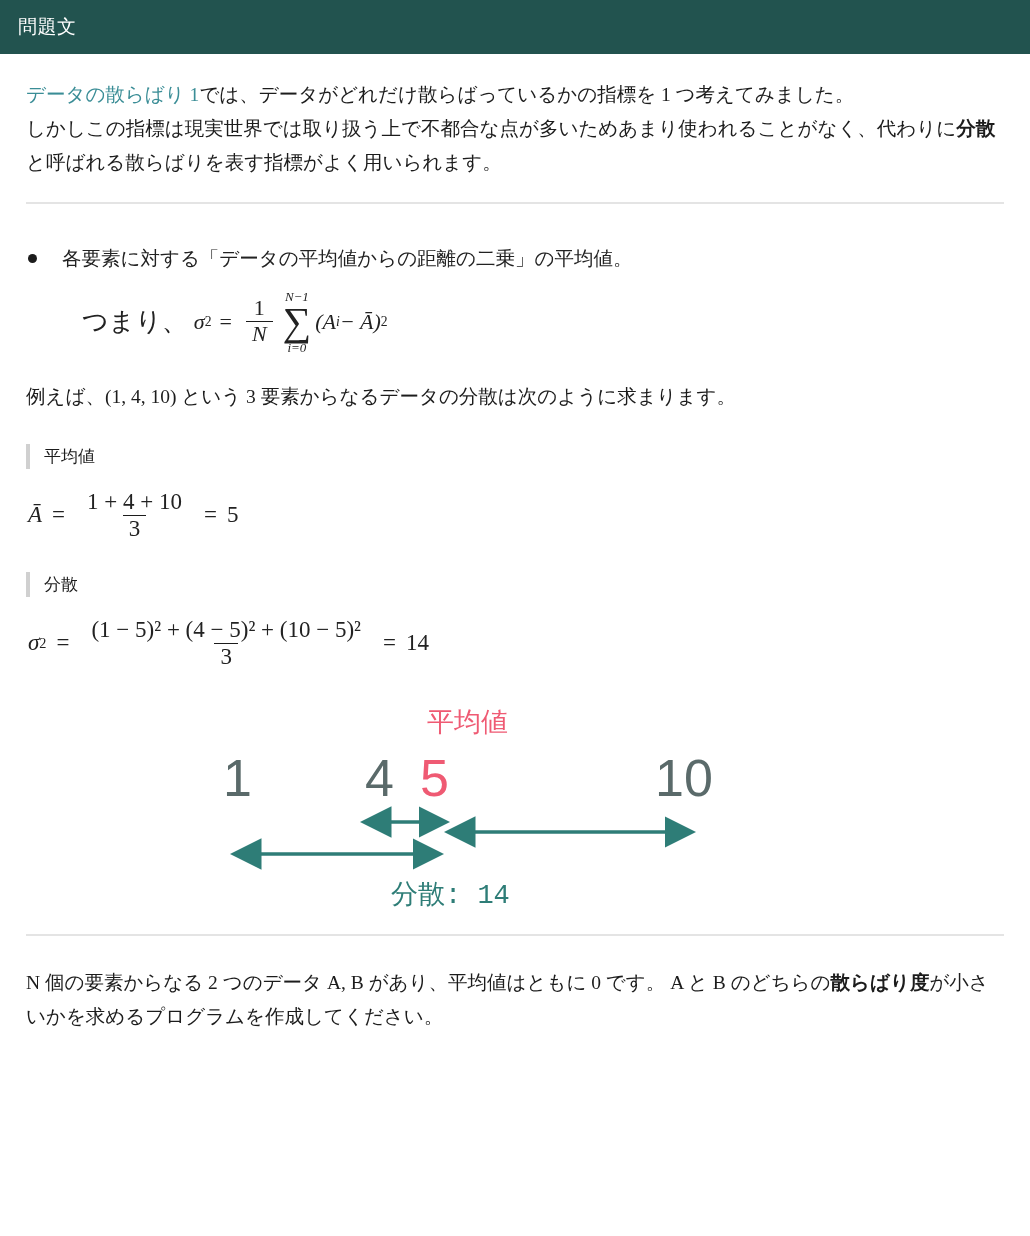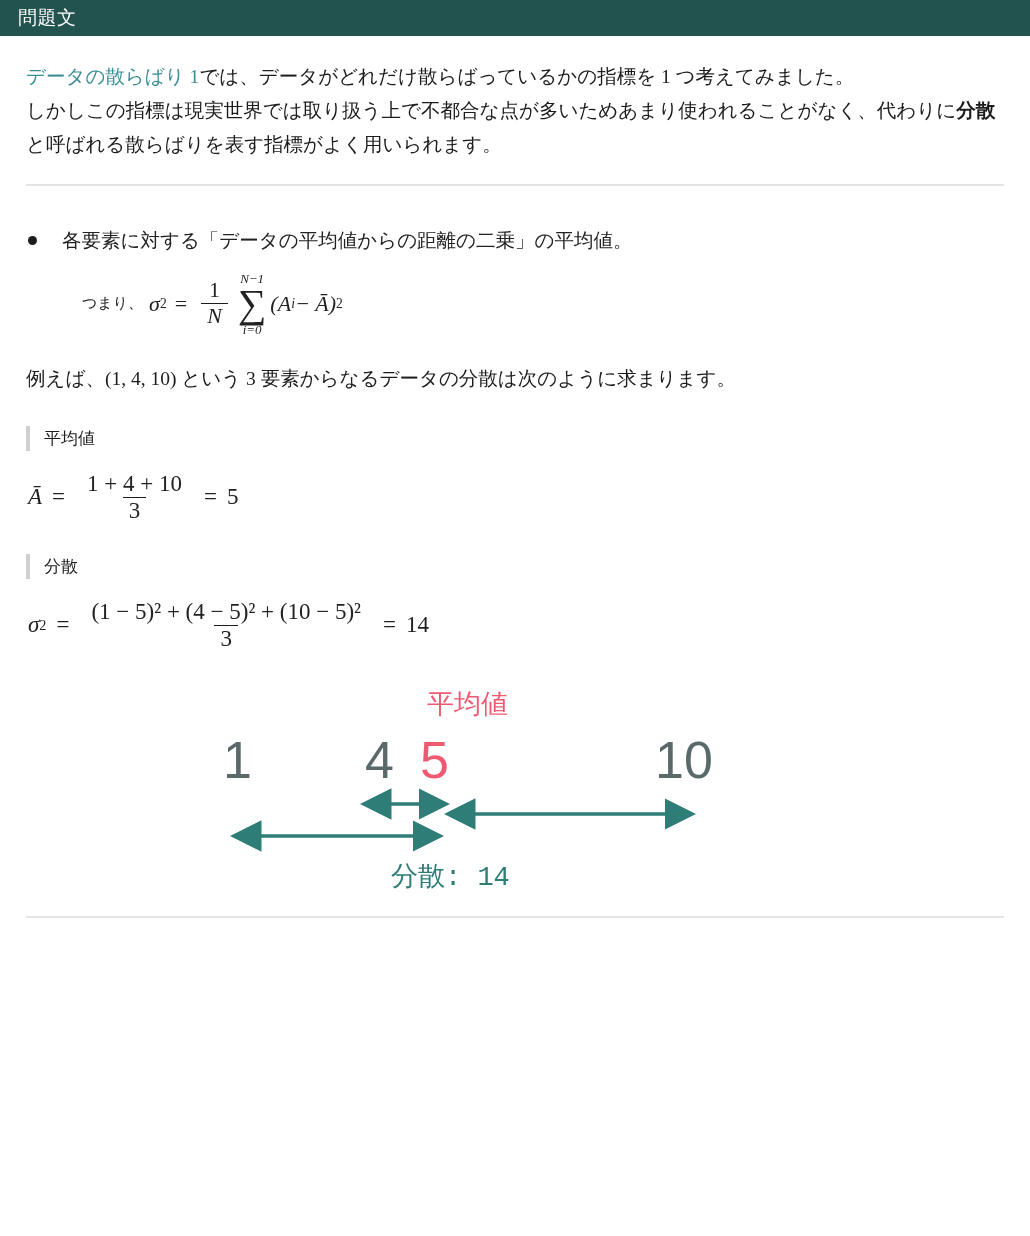--- a/index.html
+++ b/index.html
@@ -14,21 +14,21 @@
     color: #222222;
   }
   .page {
     width: 1030px;
     position: relative;
   }
   
   .header-bar {
     background: #22534f;
     color: #ffffff;
-    height: 36px;
+    height: 54px;
     display: flex;
     align-items: center;
     padding: 0 18px;
     box-sizing: border-box;
   }
   .header-title {
     font-family: "Liberation Sans", sans-serif;
     font-size: 19px;
     letter-spacing: 0.5px;
   }
@@ -102,21 +102,21 @@
   }
   
   .formula-row {
     display: flex;
     align-items: center;
     margin: 14px 0 0 56px;
     font-size: 22px;
   }
   .formula-row .lead {
     font-family: "Liberation Serif", serif;
-    font-size: 15px;
+    font-size: 26px;
     margin-right: 6px;
   }
   .frac {
     display: inline-flex;
     flex-direction: column;
     align-items: center;
     vertical-align: middle;
     margin: 0 6px;
     line-height: 1.12;
   }
@@ -305,15 +305,20 @@
         <line x1="256" y1="128" x2="494" y2="128" stroke="#2e7d77" stroke-width="3.5" marker-start="url(#ahL)" marker-end="url(#ahR)"></line>
 
         <line x1="42" y1="150" x2="242" y2="150" stroke="#2e7d77" stroke-width="3.5" marker-start="url(#ahL)" marker-end="url(#ahR)"></line>
       </svg>
 
       <div class="fig-caption">分散: 14</div>
     </div>
 
     <hr class="rule">
 
+    <div class="final">
+      <p class="para">
+        <span class="mathup">N 個の要素からなる 2 つのデータ A, B があり、平均値はともに 0 です。 A と B のどちらの</span><b>散らばり度</b><span>が小さいかを求めるプログラムを作成してください。</span>
+      </p>
+    </div>
 
   </div>
 </div>
 
 </body></html>

